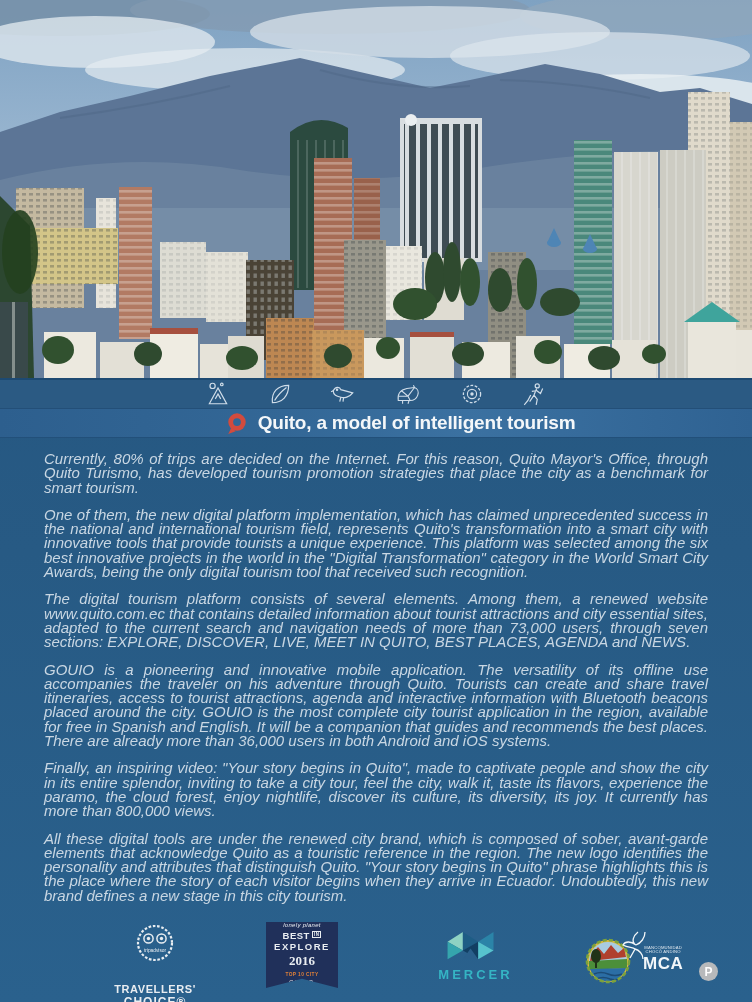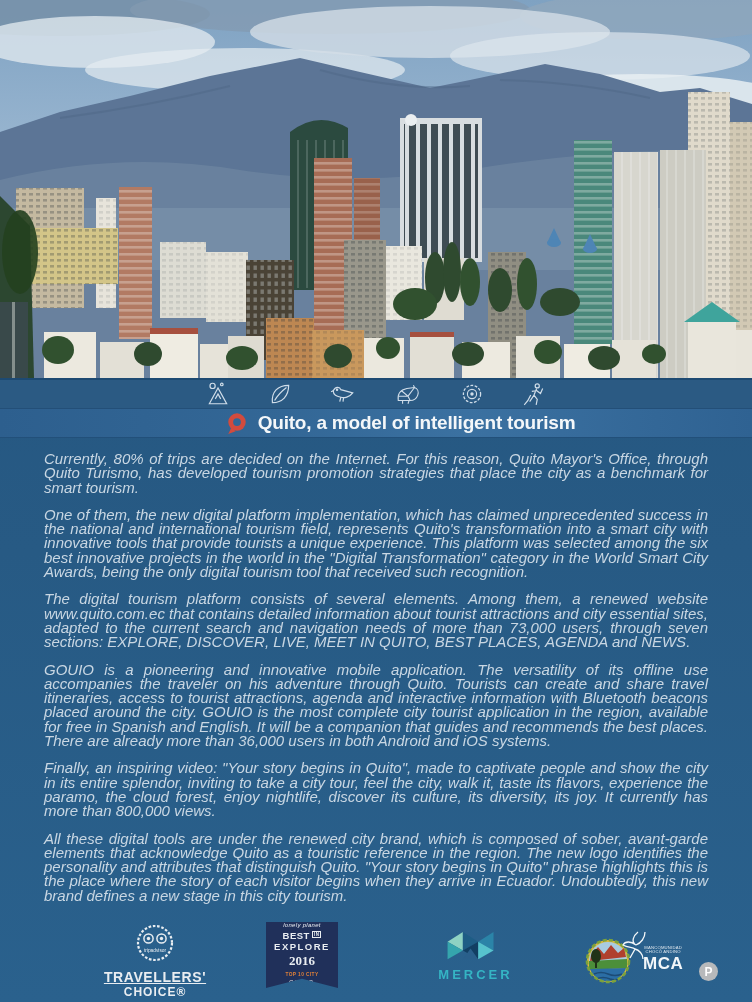--- a/index.html
+++ b/index.html
@@ -20,21 +20,21 @@
               display:flex;align-items:center;justify-content:center;gap:9px;padding-left:48px;}
   .page-title{color:#f4f7f9;font-size:19px;font-weight:bold;letter-spacing:-.2px;}
   
   .body-text{position:absolute;top:452px;left:44px;width:664px;color:#c9d7e3;
              font-size:15px;line-height:14.3px;font-style:italic;text-align:justify;}
   .body-text p{margin:0 0 13px 0;}
   
   .footer{position:absolute;top:920px;left:0;width:752px;height:82px;}
   .footer .logo{position:absolute;text-align:center;color:#e9edf1;}
   .ta{left:98px;top:4px;width:114px;}
-  .ta-line1{font-size:14px;font-weight:bold;letter-spacing:.6px;margin-top:1px;text-decoration:underline;}
+  .ta-line1{font-size:11px;font-weight:bold;letter-spacing:.6px;margin-top:15px;}
   .ta-line2{font-size:12px;font-weight:bold;letter-spacing:1px;}
   .lp{left:266px;top:2px;width:72px;height:66px;background:#20305a;
       clip-path:polygon(0 0,100% 0,100% 100%,50% 86%,0 100%);
       display:flex;flex-direction:column;align-items:center;box-sizing:border-box;}
   .lp-brand{font-size:6px;font-style:italic;letter-spacing:.3px;margin-bottom:2px;}
   .lp-best{font-size:9.5px;font-weight:bold;letter-spacing:.5px;display:flex;align-items:flex-start;gap:2px;}
   .lp-in{font-size:4.5px;border:0.5px solid #e9edf1;padding:0 1px;margin-top:1px;}
   .lp-travel{font-size:9.5px;font-weight:bold;letter-spacing:1.5px;}
   .lp-year{font-family:"Liberation Serif",serif;font-size:13px;font-weight:bold;line-height:18px;}
   .lp-top{font-size:4.8px;font-weight:bold;color:#e08038;letter-spacing:.4px;margin-top:2px;}

